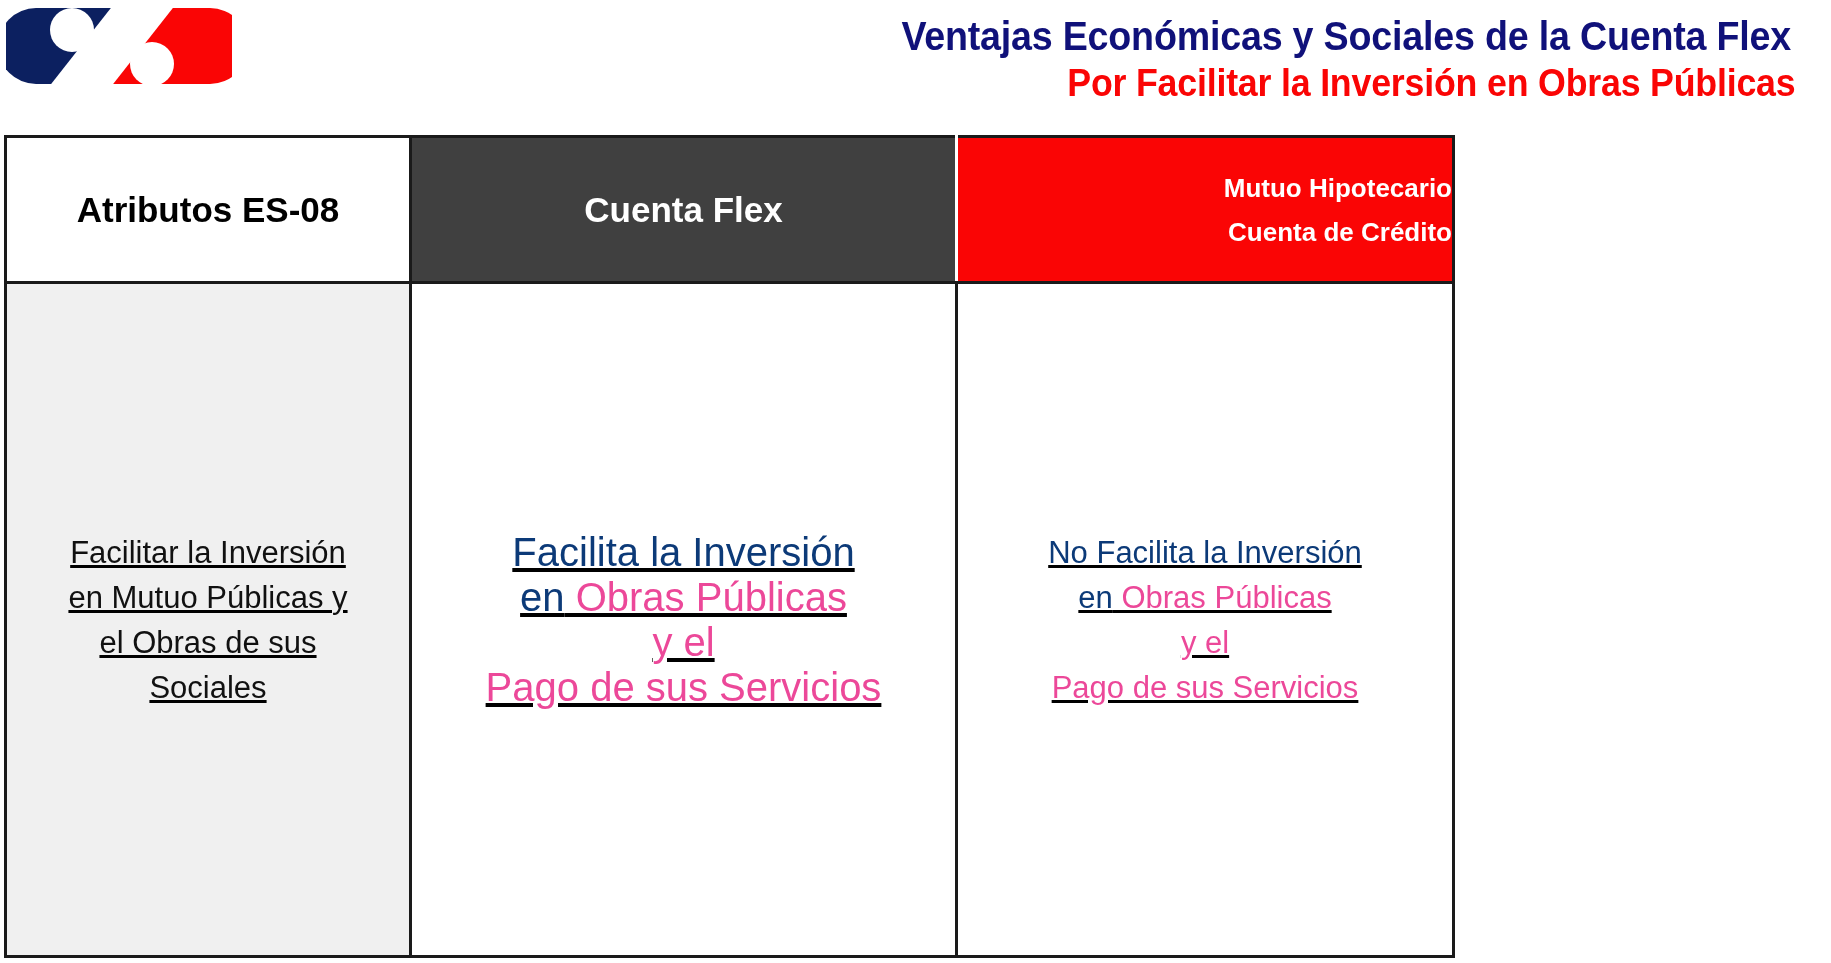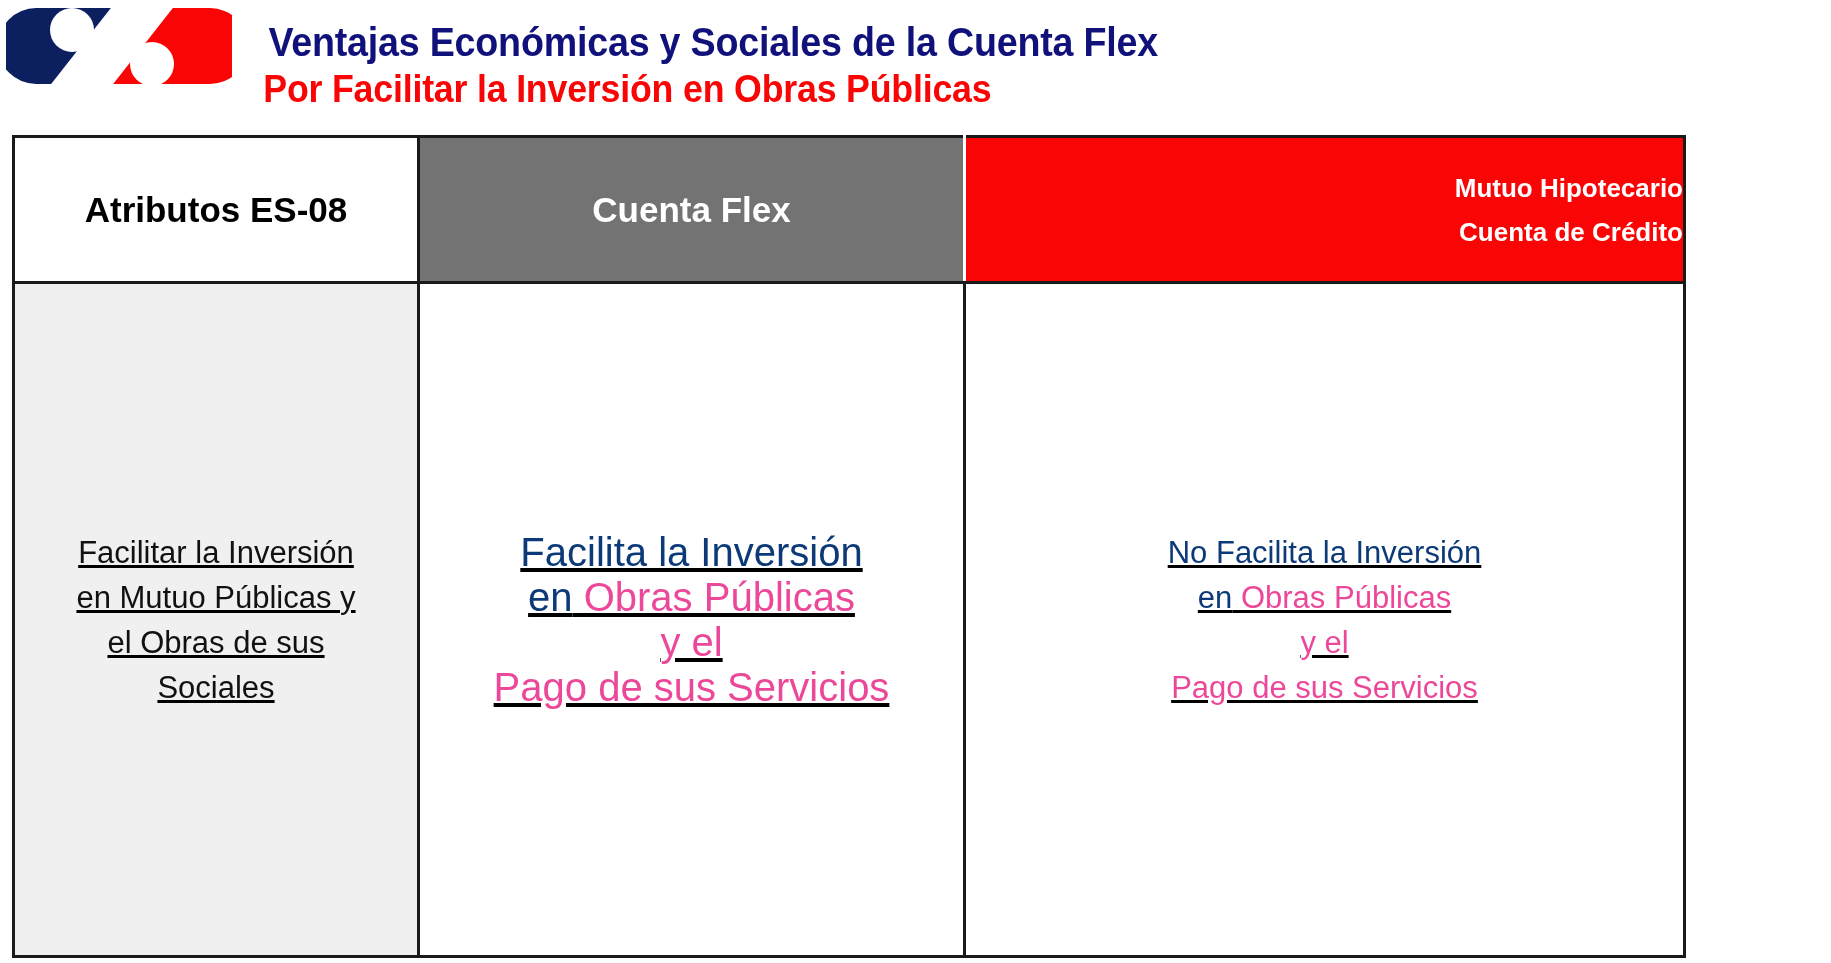--- a/index.html
+++ b/index.html
@@ -25,28 +25,28 @@
     position: absolute;
     left: 6px;
     top: 4px;
     width: 226px;
     height: 84px;
   }
 
   .title-block {
     position: absolute;
     left: 240px;
-    right: 4px;
+    right: 12px;
     top: 0;
     height: 104px;
     display: flex;
     flex-direction: column;
-    align-items: flex-start;
+    align-items: flex-end;
     justify-content: flex-start;
-    padding-top: 18px;
+    padding-top: 12px;
     box-sizing: border-box;
   }
 
   .title-line-1 {
     font-family: "Liberation Sans Narrow", "Liberation Sans", sans-serif;
     font-weight: bold;
     font-size: 40px;
     line-height: 48px;
     color: #10117a;
     letter-spacing: -0.2px;
@@ -63,23 +63,23 @@
     color: #fa0505;
     letter-spacing: -0.2px;
     white-space: nowrap;
     transform: scaleX(0.94);
     transform-origin: center center;
   }
 
   
   .cmp-table {
     position: absolute;
-    left: 12px;
+    left: 4px;
     top: 135px;
-    width: 1674px;
+    width: 1451px;
     height: 820px;
     border-collapse: collapse;
     table-layout: fixed;
   }
 
   .cmp-table td, .cmp-table th {
     padding: 0;
     margin: 0;
     vertical-align: middle;
   }
@@ -97,21 +97,21 @@
     text-align: center;
     color: #000000;
     font-weight: bold;
     font-size: 35px;
     line-height: 42px;
     box-sizing: border-box;
   }
 
   .th-flex {
     width: 546px;
-    background: #737373;
+    background: #404040;
     border-top: 3px solid #1a1a1a;
     border-bottom: 3px solid #1a1a1a;
     border-right: 3px solid #ffffff;
     color: #ffffff;
     text-align: center;
     font-weight: bold;
     font-size: 35px;
     line-height: 42px;
     box-sizing: border-box;
   }

